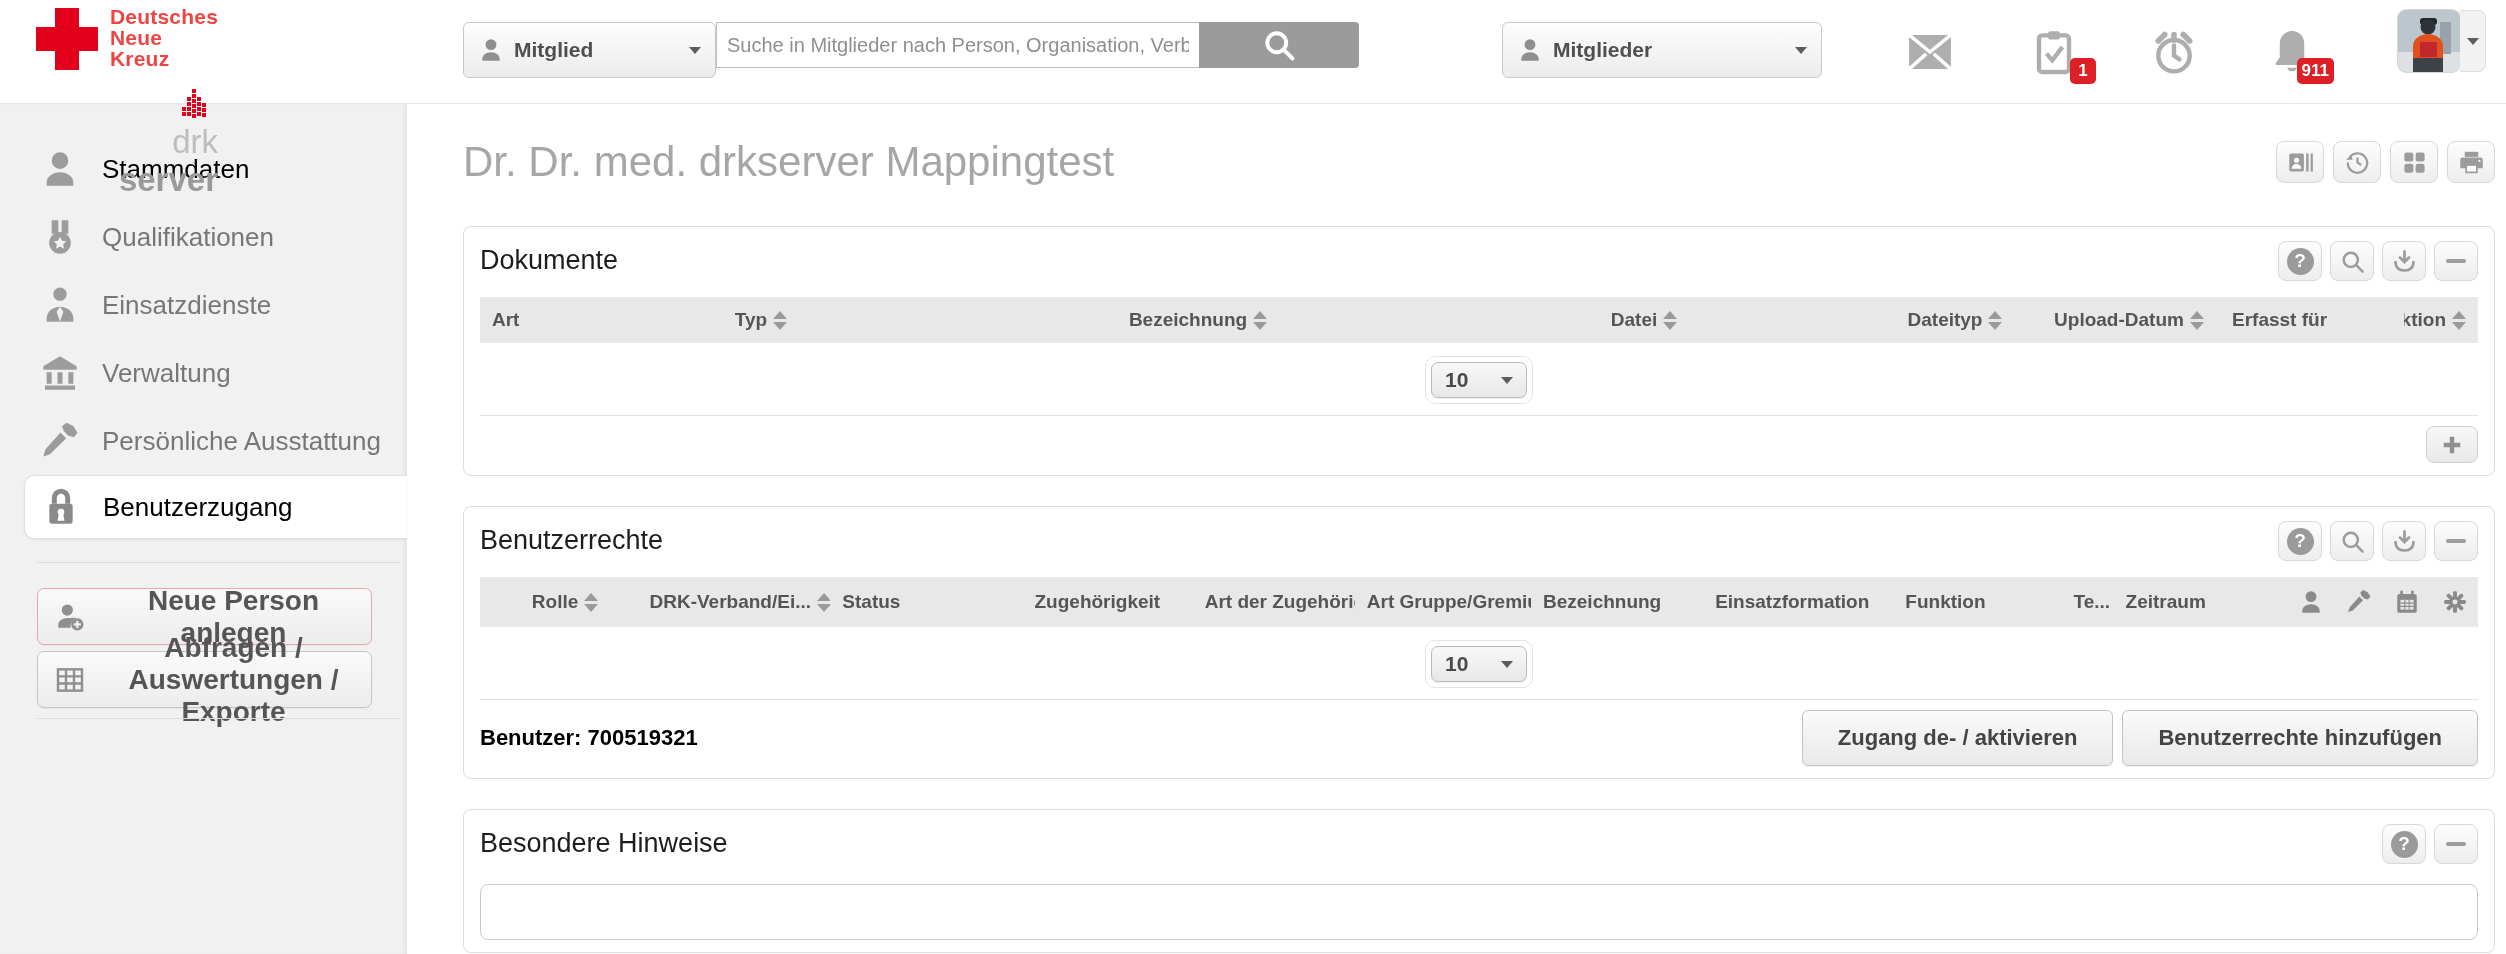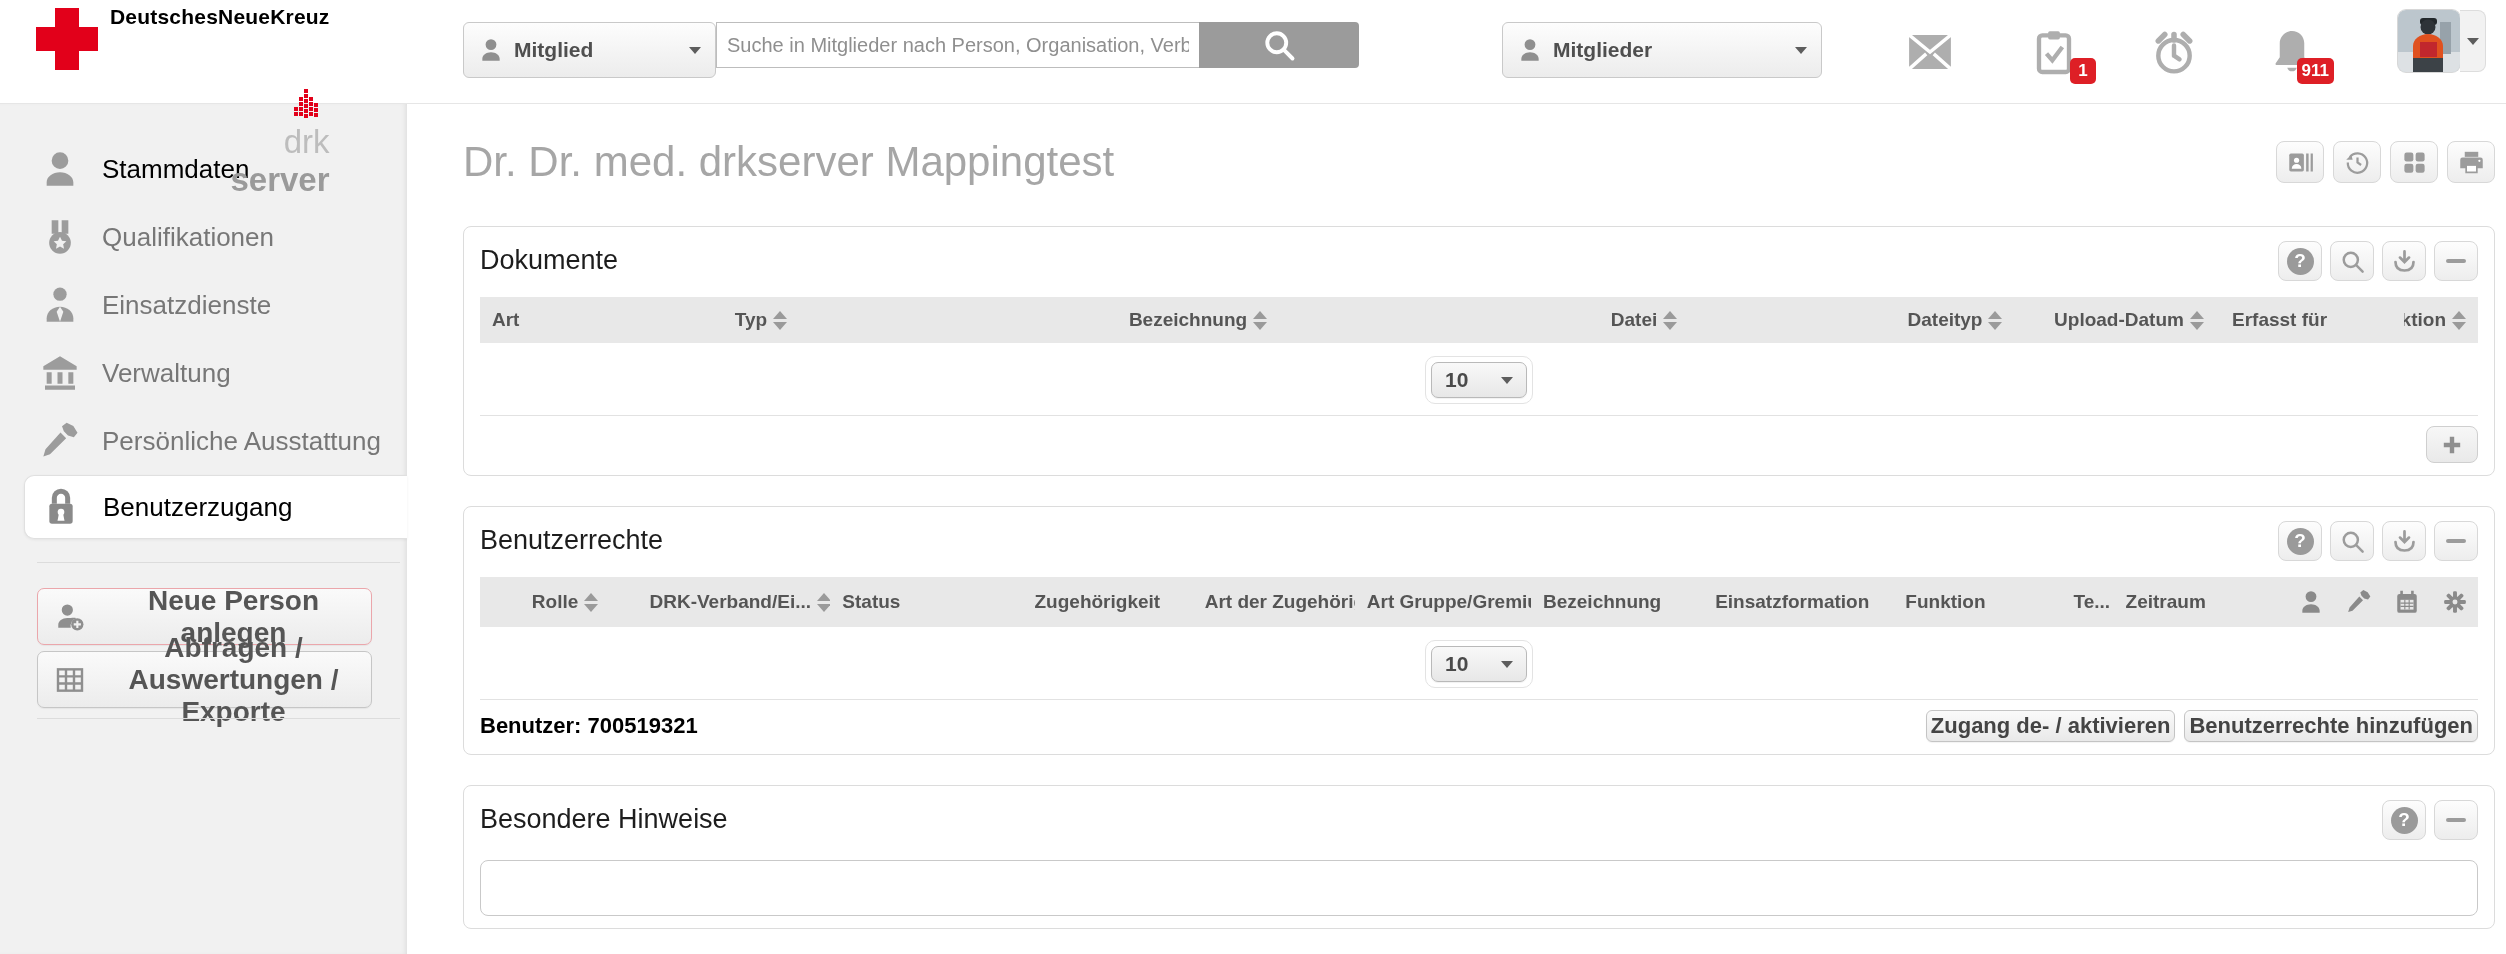--- a/index.html
+++ b/index.html
@@ -9,21 +9,21 @@
   
   .topbar { position:relative; width:100%; height:104px; background:#fff;
     border-bottom:1px solid #e6e6e6; z-index:5; }
 
   .logo { position:absolute; left:36px; top:6px; display:flex; flex-direction:column; cursor:pointer; }
   .logo-top { display:flex; align-items:flex-start; gap:12px; }
   .cross { position:relative; width:62px; height:62px; margin-top:2px; }
   .cross:before, .cross:after { content:""; position:absolute; background:#e2001a; }
   .cross:before { left:19px; top:0; width:24px; height:62px; }
   .cross:after  { left:0; top:19px; width:62px; height:24px; }
-  .logo-lines { display:flex; flex-direction:row; font-weight:bold; color:#000000;
+  .logo-lines { display:flex; flex-direction:column; font-weight:bold; color:#ef4444;
     font-size:21px; line-height:21px; letter-spacing:.2px; }
   .brand-row { display:flex; align-items:flex-end; gap:8px; margin-top:19px; margin-left:2px;flex-direction:column; }
   .brand-light { font-size:33px; line-height:30px; color:#bdbdbd; font-weight:400; }
   .brand-bold  { font-size:33px; line-height:30px; color:#9a9a9a; font-weight:bold; }
 
   .select-pill { position:absolute; top:22px; height:56px; display:flex; align-items:center;
     gap:10px; padding:0 14px; border:1px solid #c9c9c9; border-radius:6px;
     background:linear-gradient(#fdfdfd,#ececec); cursor:pointer; }
   .select-pill .lbl { font-size:21px; font-weight:bold; color:#4f4f4f; flex:1; }
   .caret { width:0; height:0; border-left:7px solid transparent; border-right:7px solid transparent;
@@ -117,21 +117,21 @@
   .pager-btn .pv { font-size:21px; font-weight:bold; color:#4a4a4a; }
 
   .hline { border:none; border-top:1px solid #e2e2e2; margin:4px 0 10px; }
   .panel-foot { display:flex; align-items:center; }
   .panel-foot.right { justify-content:flex-end; }
   .plus-btn { width:52px; height:37px; border:1px solid #cfcfcf; border-radius:8px;
     background:linear-gradient(#f7f7f7,#e9e9e9); display:flex; align-items:center;
     justify-content:center; color:#8f8f8f; cursor:pointer; }
   .plus-btn .ic { width:24px; height:24px; }
   .user-line { font-size:22px; font-weight:bold; color:#000; margin-right:auto; }
-  .btn { height:32px; padding:0 4px; display:inline-flex; align-items:center; justify-content:center;
+  .btn { height:56px; padding:0 35px; display:inline-flex; align-items:center; justify-content:center;
     background:linear-gradient(#fafafa,#e9e9e9); border:1px solid #c4c4c4; border-radius:6px;
     font-size:22px; font-weight:bold; color:#444; cursor:pointer; box-shadow:0 1px 1px rgba(0,0,0,.05); }
   .foot-btns { display:flex; gap:9px; }
 
   .note-input { width:100%; height:56px; margin-top:20px; border:1px solid #c9c9c9;
     border-radius:8px; padding:0 14px; font-size:22px; font-family:inherit; outline:none; }
 
   .ic { display:block; }
   .ic svg { width:100%; height:100%; display:block; }
 

